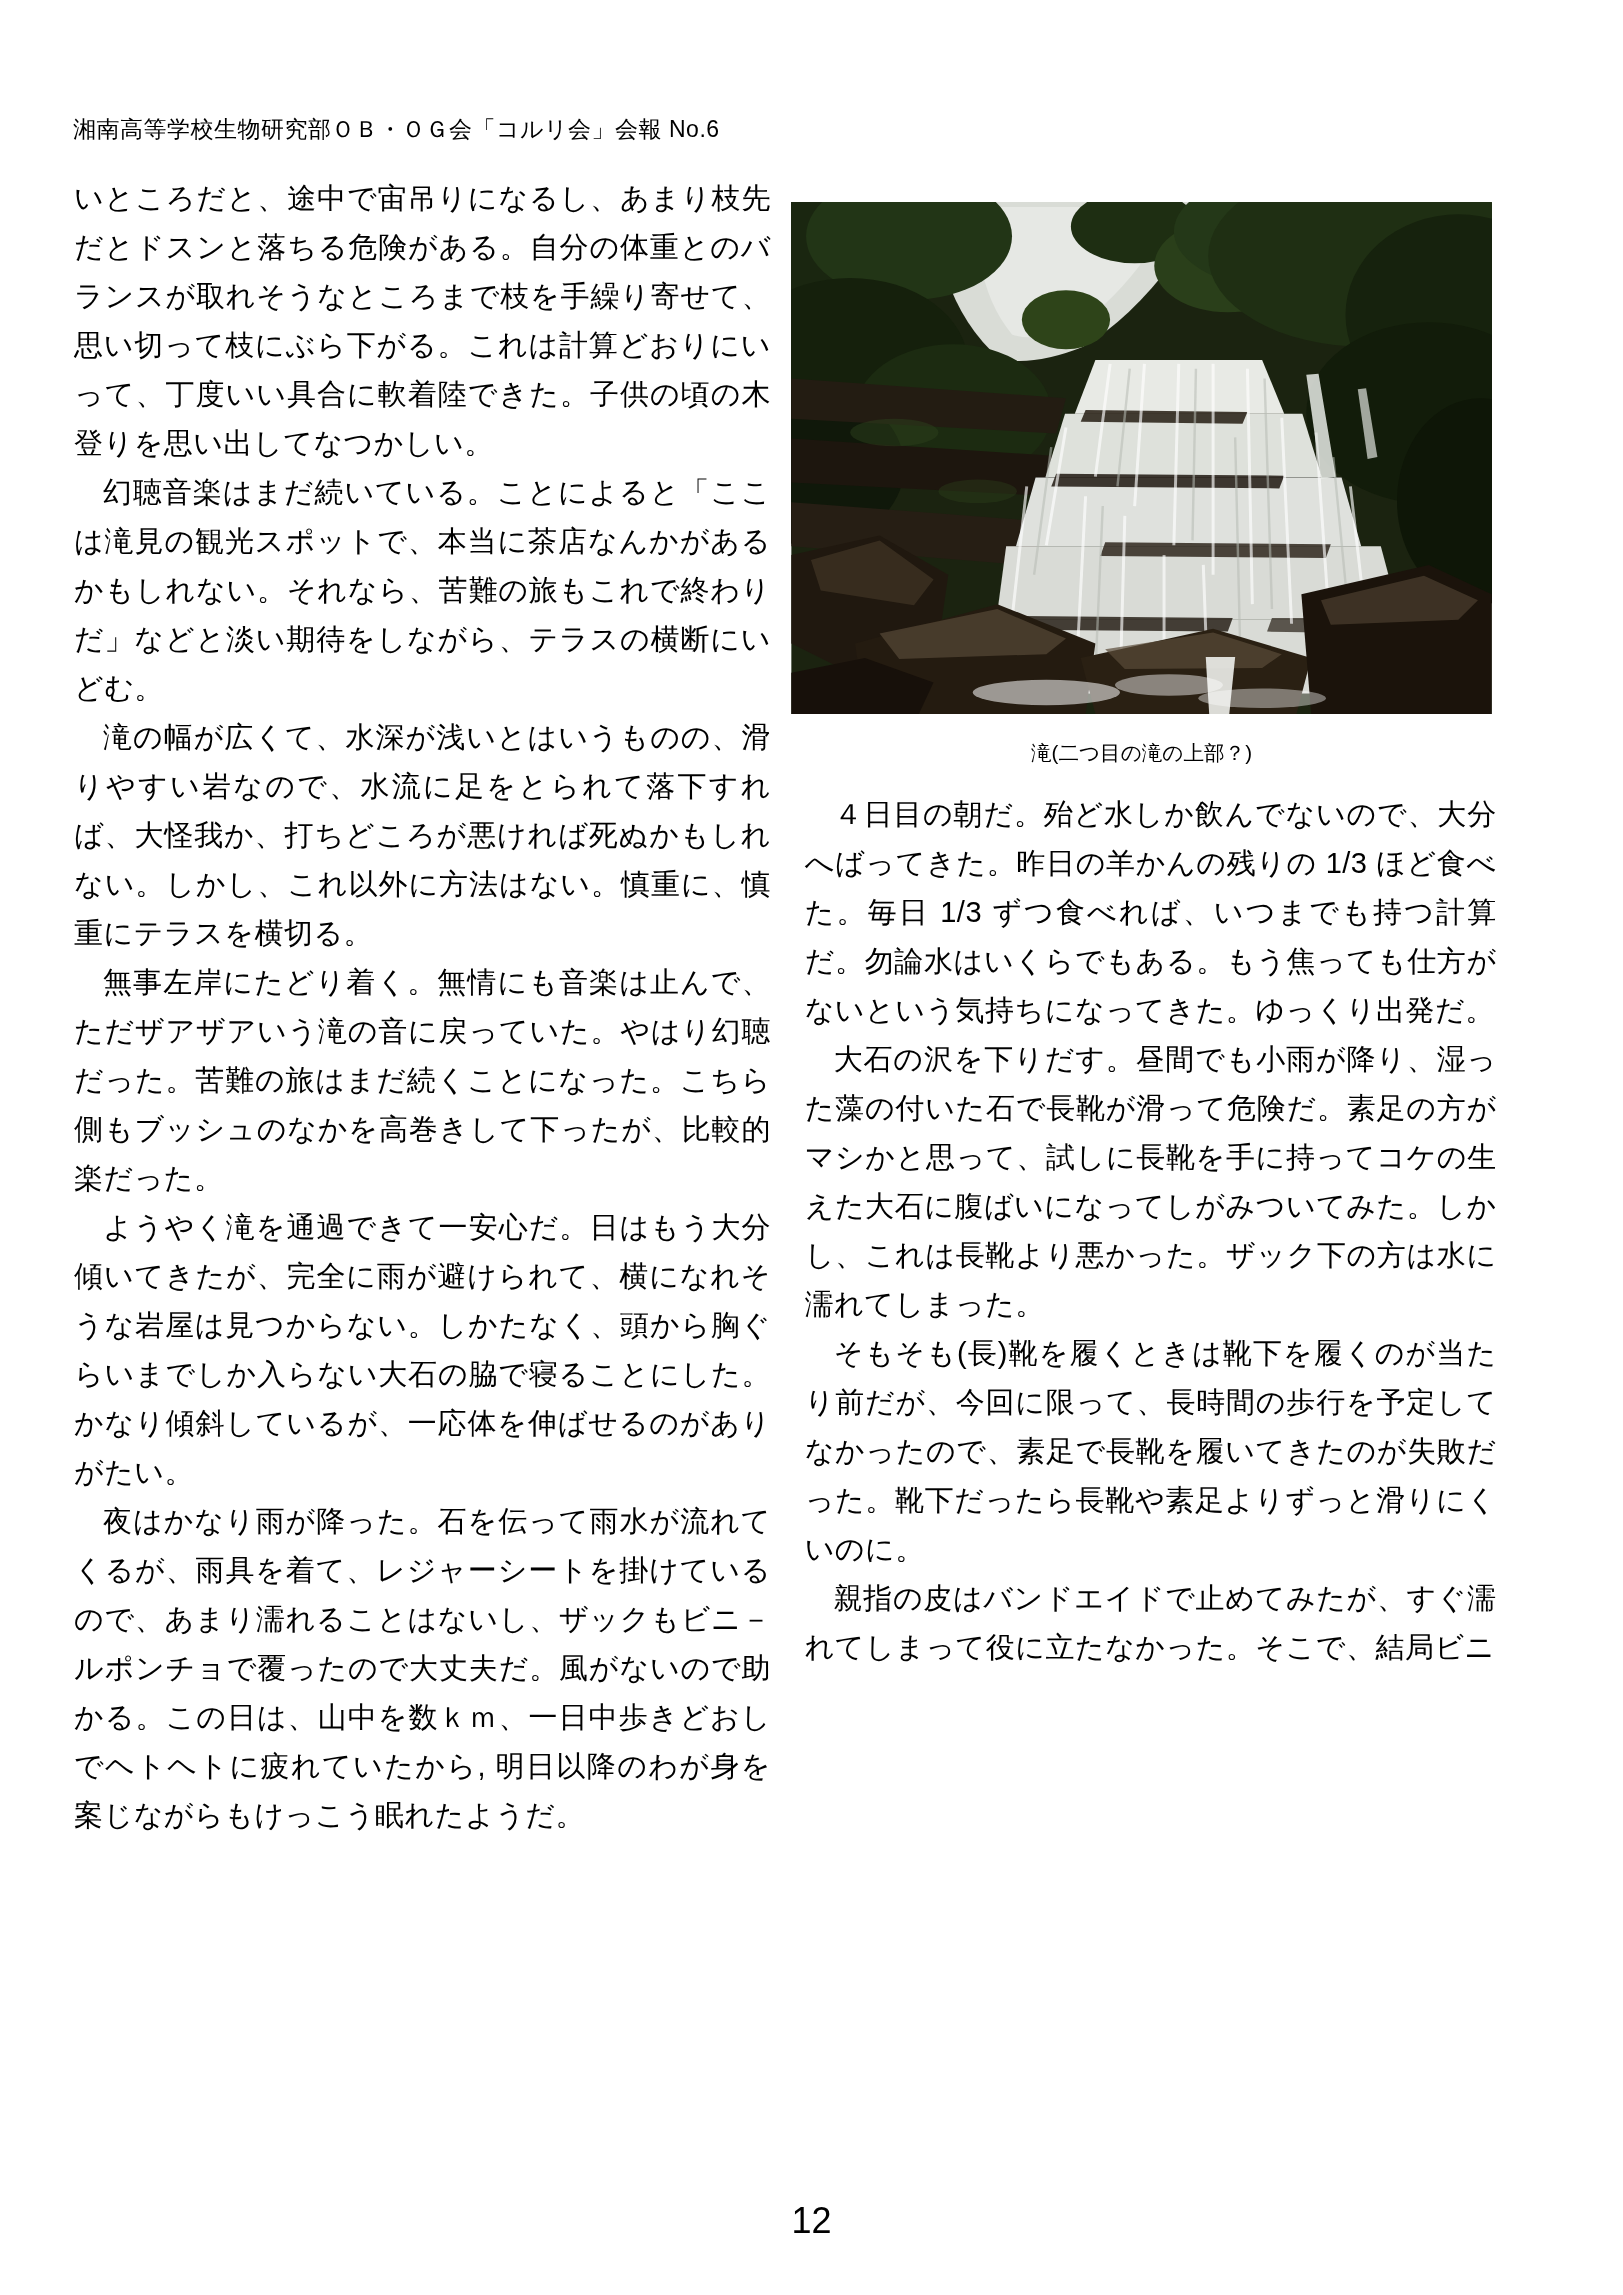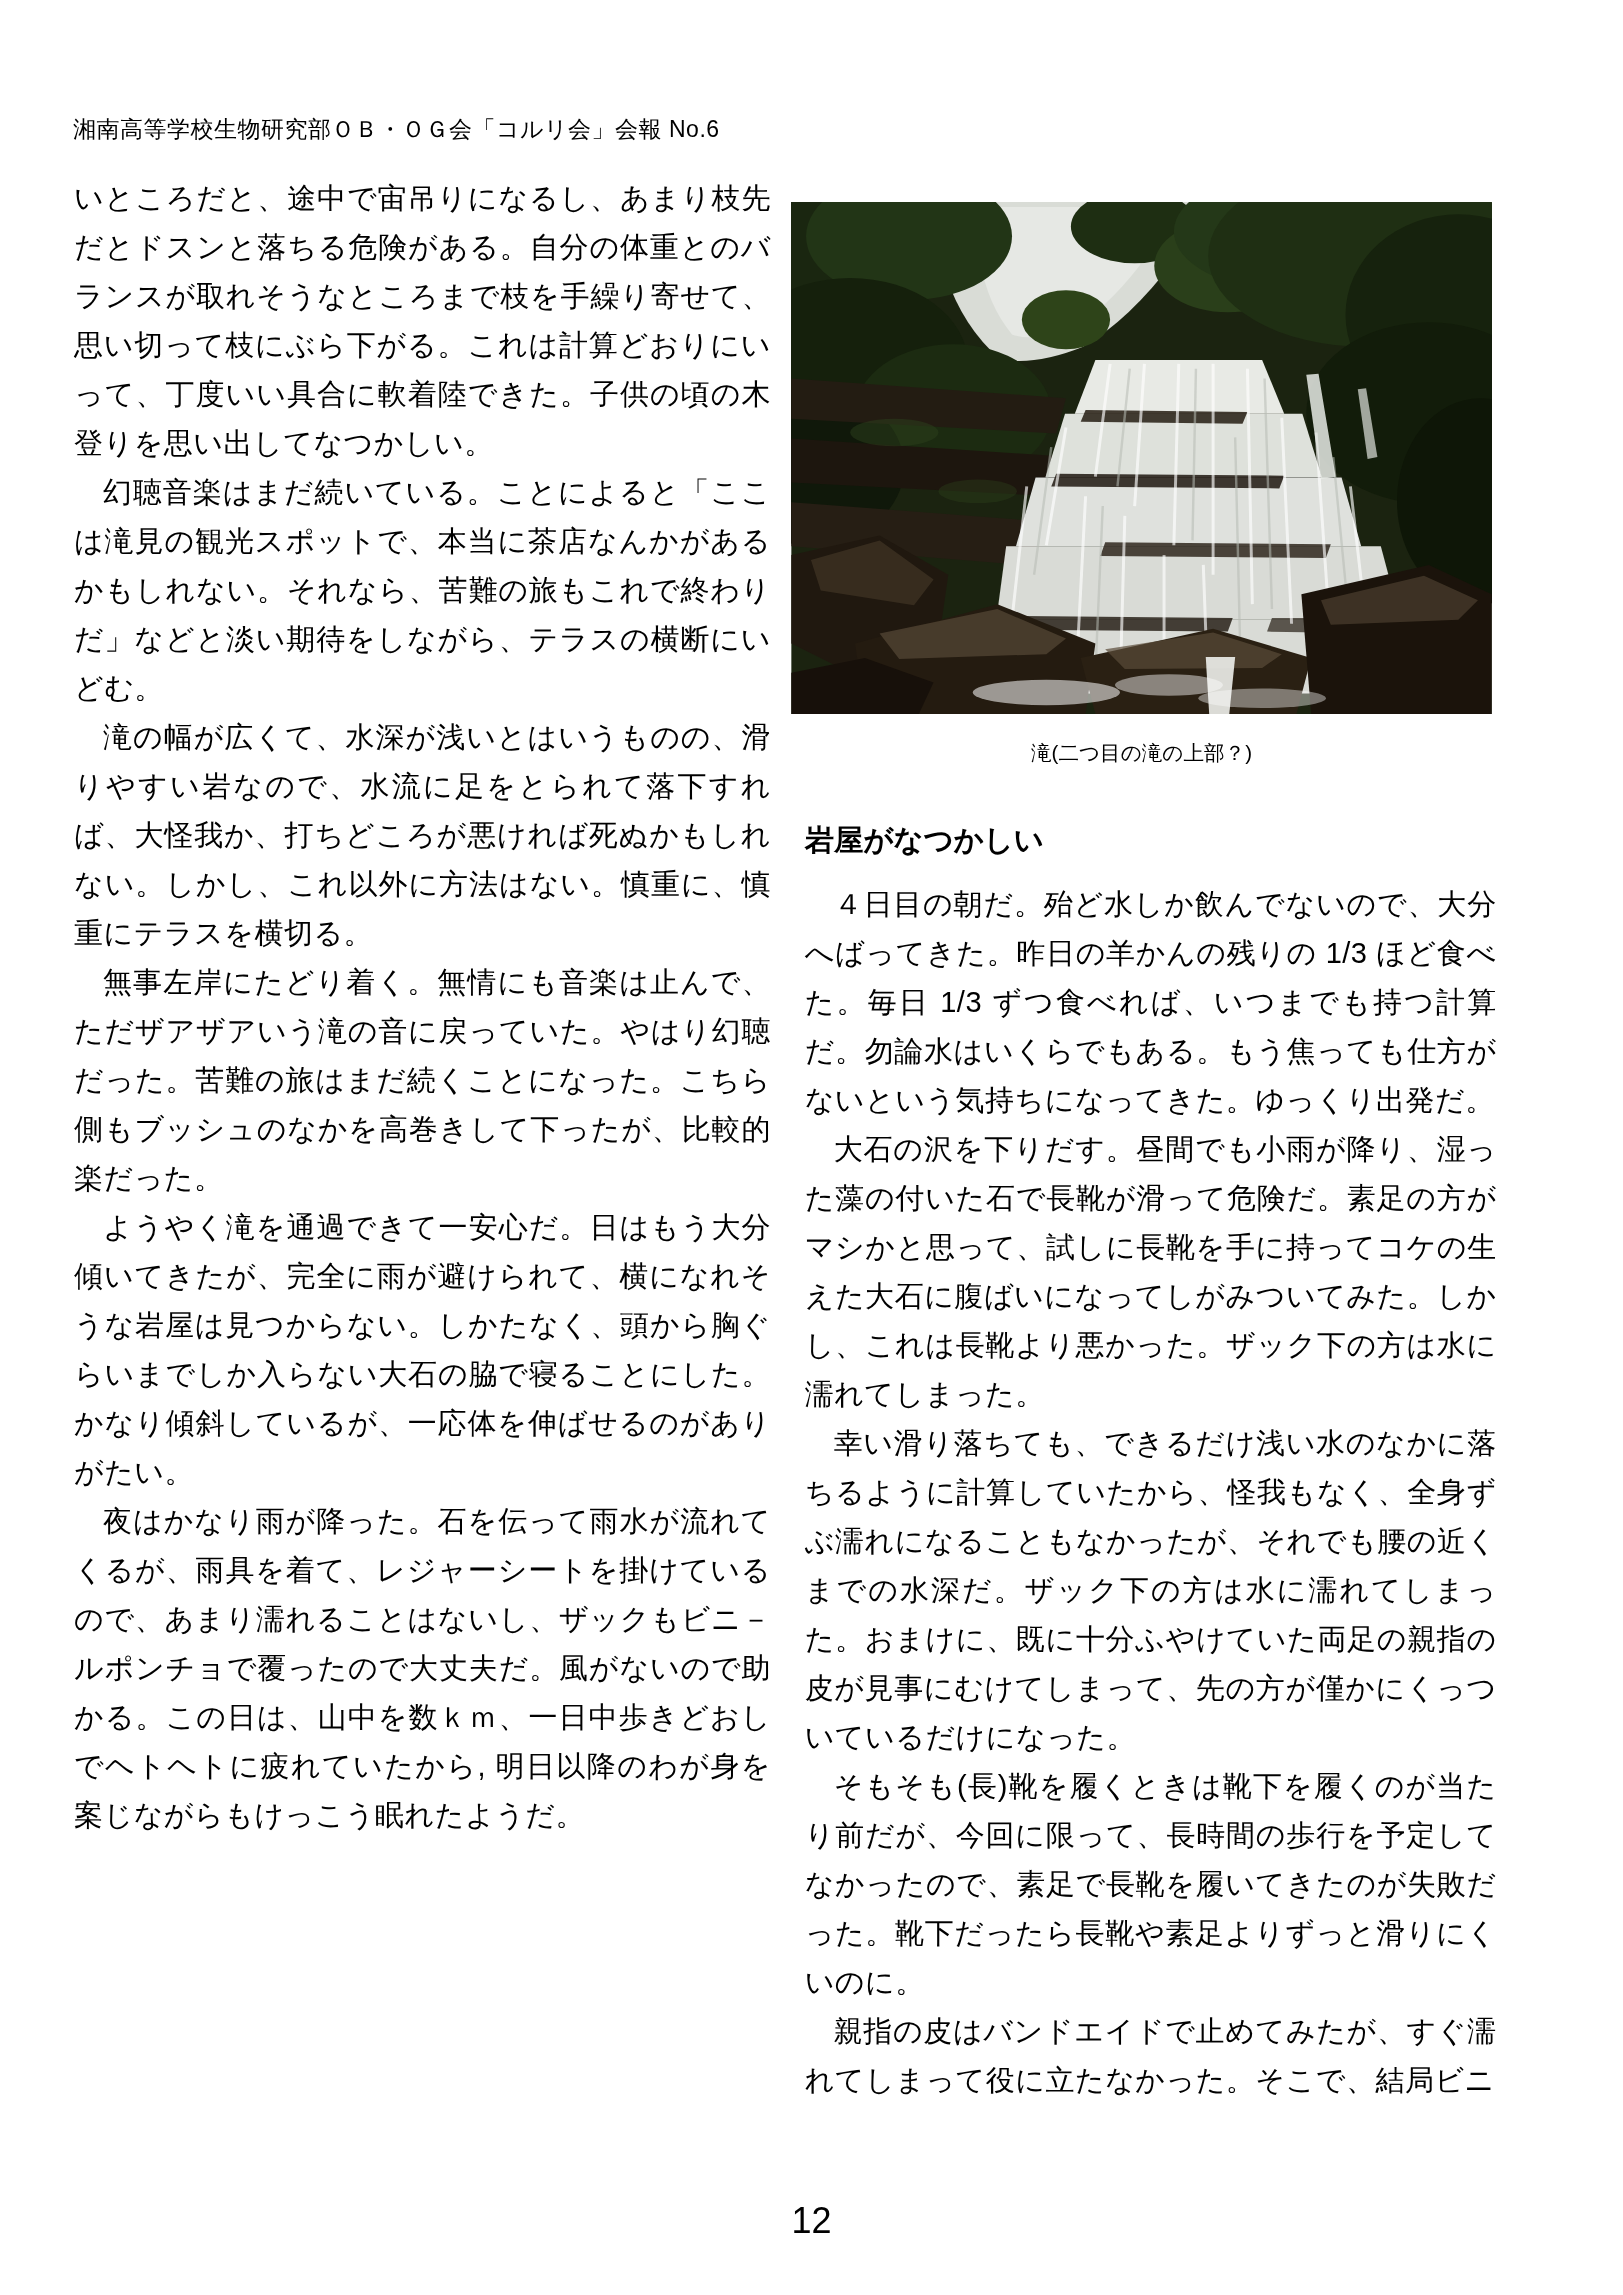--- a/index.html
+++ b/index.html
@@ -182,26 +182,24 @@
 
           <polygon points="845,928 905,928 893,1044 852,1044" fill="#eef0ec" opacity="0.9"></polygon>
           <ellipse cx="520" cy="1000" rx="150" ry="26" fill="#ffffff" opacity="0.55"></ellipse>
           <ellipse cx="770" cy="985" rx="110" ry="22" fill="#ffffff" opacity="0.45"></ellipse>
           <ellipse cx="960" cy="1012" rx="130" ry="20" fill="#ffffff" opacity="0.4"></ellipse>
         </svg>
       </div>
       <figcaption>滝(二つ目の滝の上部？)</figcaption>
     </figure>
 
-    <h2 class="section-heading">岩屋がなつかしい</h2>
 
     <div class="right-body">
       <p class="indent">４日目の朝だ。殆ど水しか飲んでないので、大分へばってきた。昨日の羊かんの残りの 1/3 ほど食べた。毎日 1/3 ずつ食べれば、いつまでも持つ計算だ。勿論水はいくらでもある。もう焦っても仕方がないという気持ちになってきた。ゆっくり出発だ。</p>
       <p class="indent">大石の沢を下りだす。昼間でも小雨が降り、湿った藻の付いた石で長靴が滑って危険だ。素足の方がマシかと思って、試しに長靴を手に持ってコケの生えた大石に腹ばいになってしがみついてみた。しかし、これは長靴より悪かった。ザック下の方は水に濡れてしまった。</p>
-      <p class="indent">幸い滑り落ちても、できるだけ浅い水のなかに落ちるように計算していたから、怪我もなく、全身ずぶ濡れになることもなかったが、それでも腰の近くまでの水深だ。ザック下の方は水に濡れてしまった。おまけに、既に十分ふやけていた両足の親指の皮が見事にむけてしまって、先の方が僅かにくっついているだけになった。</p>
       <p class="indent">そもそも(長)靴を履くときは靴下を履くのが当たり前だが、今回に限って、長時間の歩行を予定してなかったので、素足で長靴を履いてきたのが失敗だった。靴下だったら長靴や素足よりずっと滑りにくいのに。</p>
       <p class="indent">親指の皮はバンドエイドで止めてみたが、すぐ濡れてしまって役に立たなかった。そこで、結局ビニ</p>
     </div>
   </div>
 
   <div class="page-number">12</div>
 
 </div>
 
 

